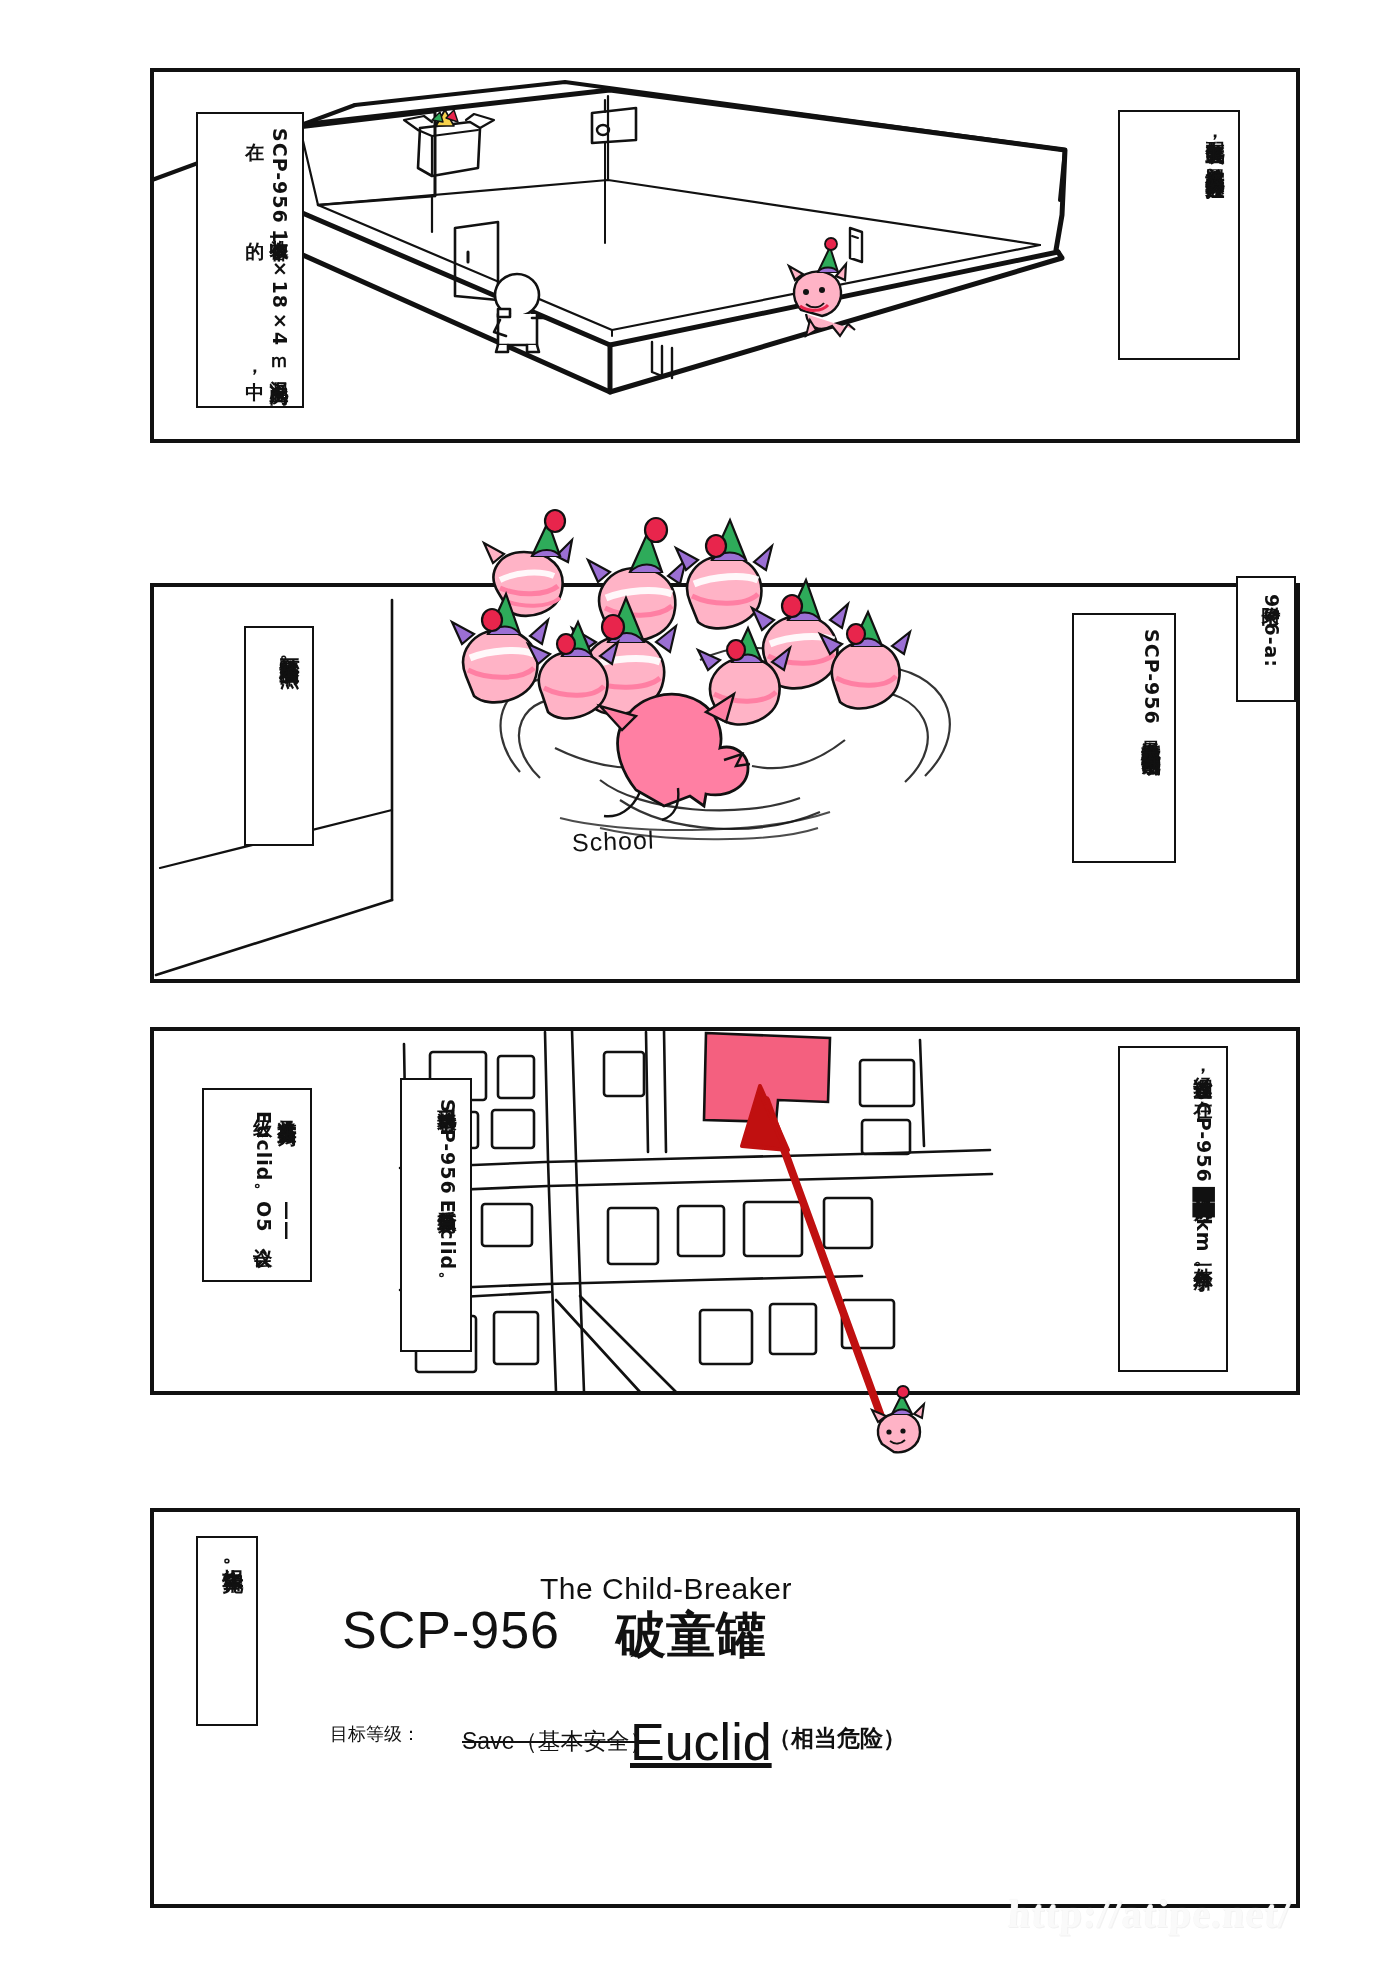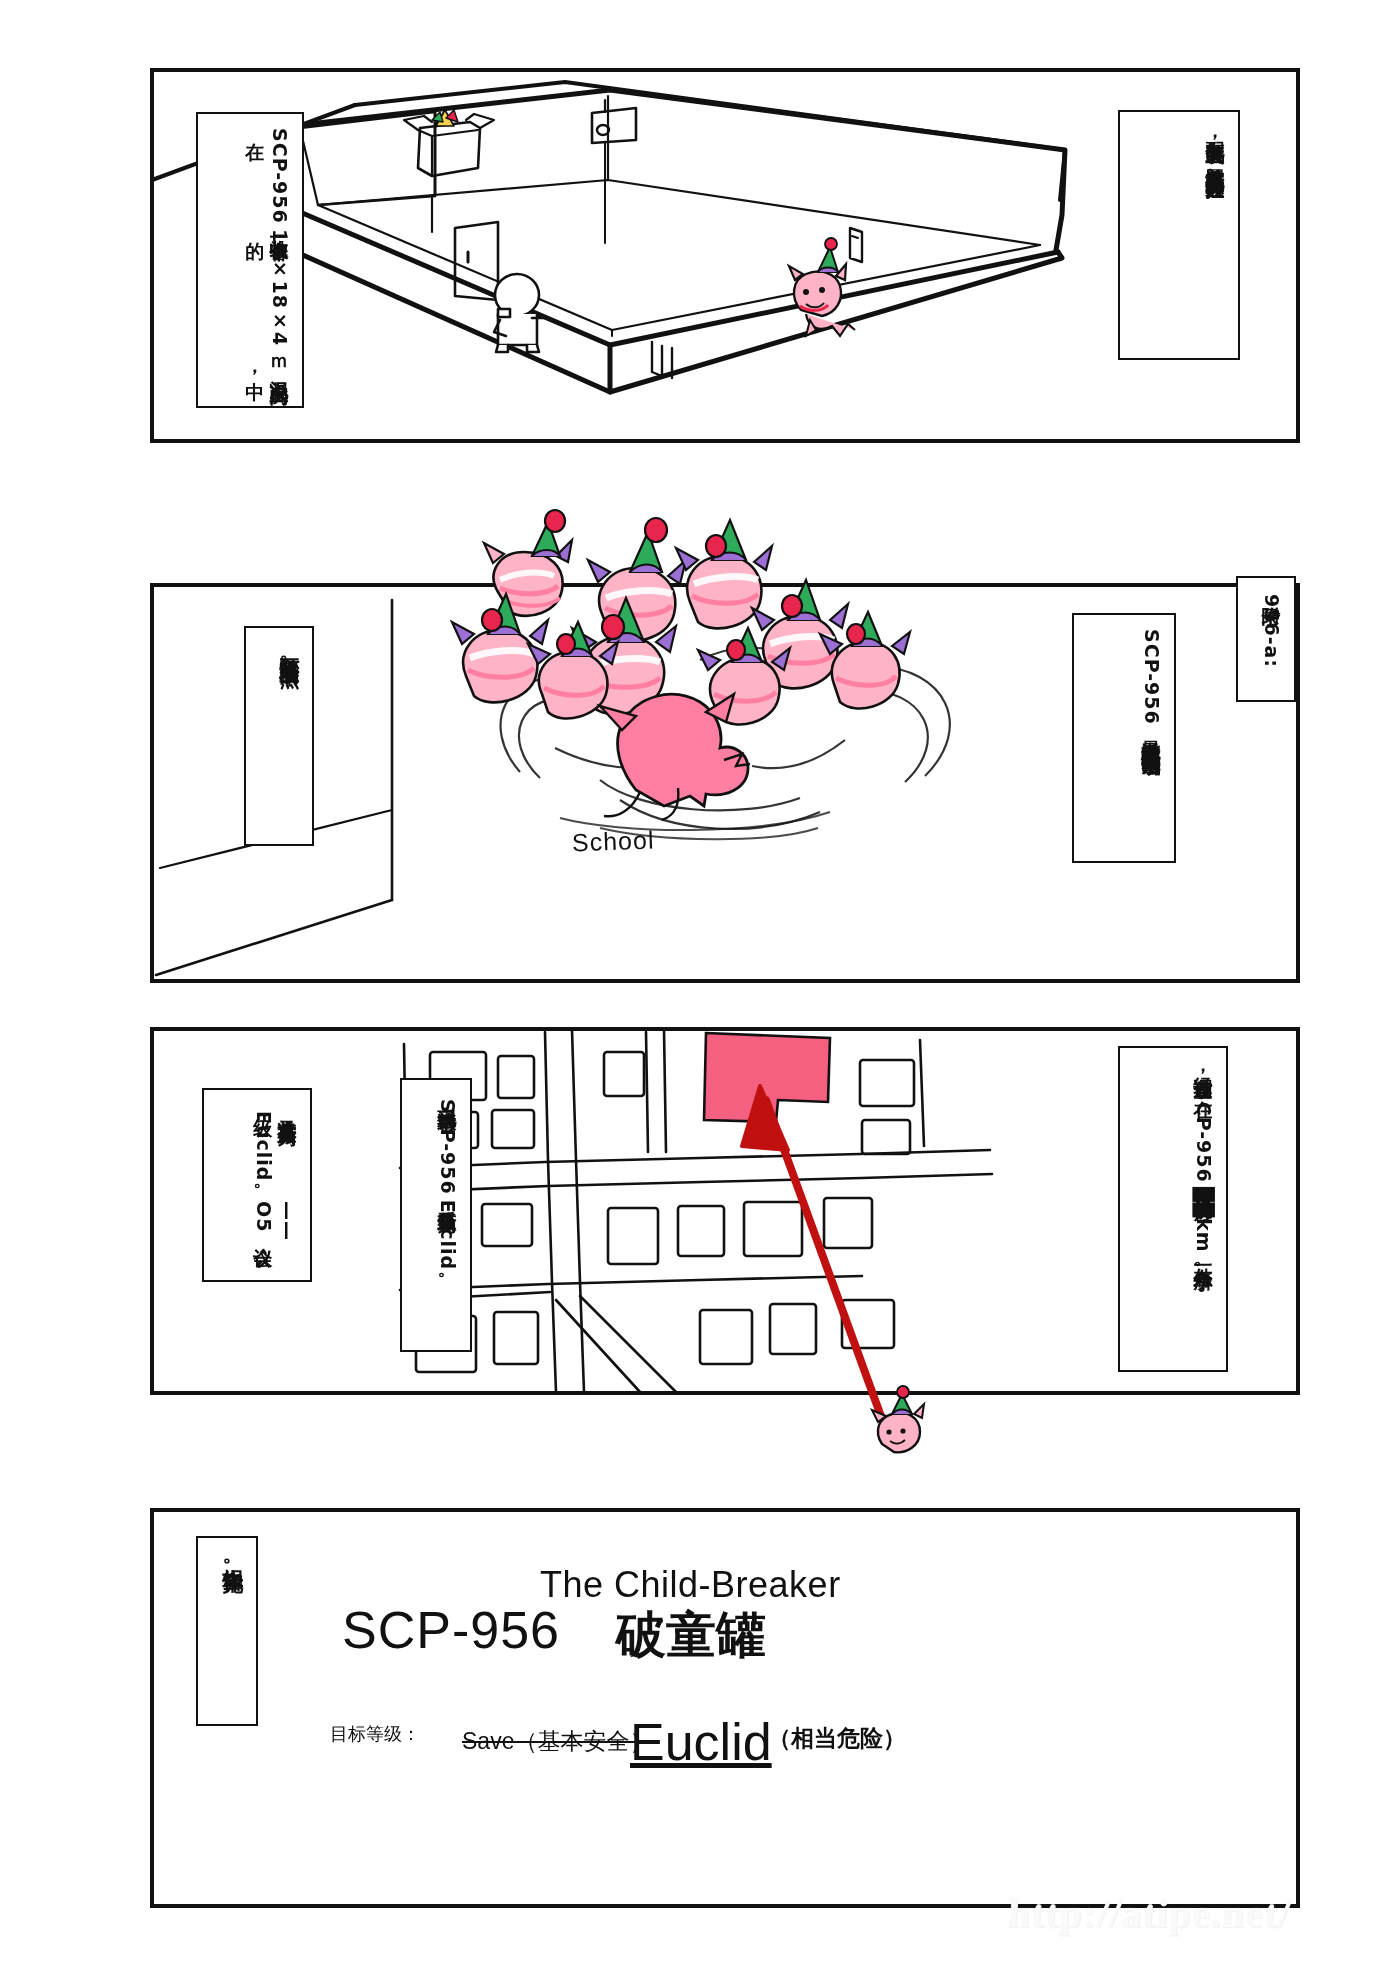--- a/index.html
+++ b/index.html
@@ -43,21 +43,21 @@
   #cap-survey{left:1118px;top:1046px;width:110px;height:326px;font-size:19px;}
 
   
   #cap-endreport{left:196px;top:1536px;width:62px;height:190px;font-size:21px;}
 
   
   .art{position:absolute;left:0;top:0;width:1400px;height:1963px;pointer-events:none;}
 
   
   #title-block{position:absolute;left:330px;top:1560px;width:760px;height:260px;}
-  #title-en{position:absolute;left:210px;top:4px;font-size:36px;letter-spacing:.5px;white-space:nowrap;}
+  #title-en{position:absolute;left:210px;top:12px;font-size:30px;letter-spacing:.5px;white-space:nowrap;}
   #title-scp{position:absolute;left:12px;top:40px;font-size:52px;letter-spacing:1px;white-space:nowrap;}
   #title-cn{position:absolute;left:260px;top:42px;font-size:50px;font-family:"DejaVu Sans",sans-serif;font-weight:700;white-space:nowrap;margin-left:26px;}
   #class-label{position:absolute;left:0px;top:162px;font-size:18px;font-family:"DejaVu Sans",sans-serif;font-weight:400;white-space:nowrap;}
   #class-old{position:absolute;left:132px;top:166px;font-size:23px;font-family:Liberation Sans, sans-serif;
              text-decoration:line-through;text-decoration-thickness:2px;white-space:nowrap;}
   #class-new{position:absolute;left:300px;top:152px;font-size:52px;letter-spacing:0px;white-space:nowrap;text-decoration:underline;}
   #class-new-note{position:absolute;left:438px;top:163px;font-size:23px;font-family:"DejaVu Sans",sans-serif;font-weight:700;white-space:nowrap;text-align:center;}
 
   
   #school-label{position:absolute;left:572px;top:827px;font-size:25px;

